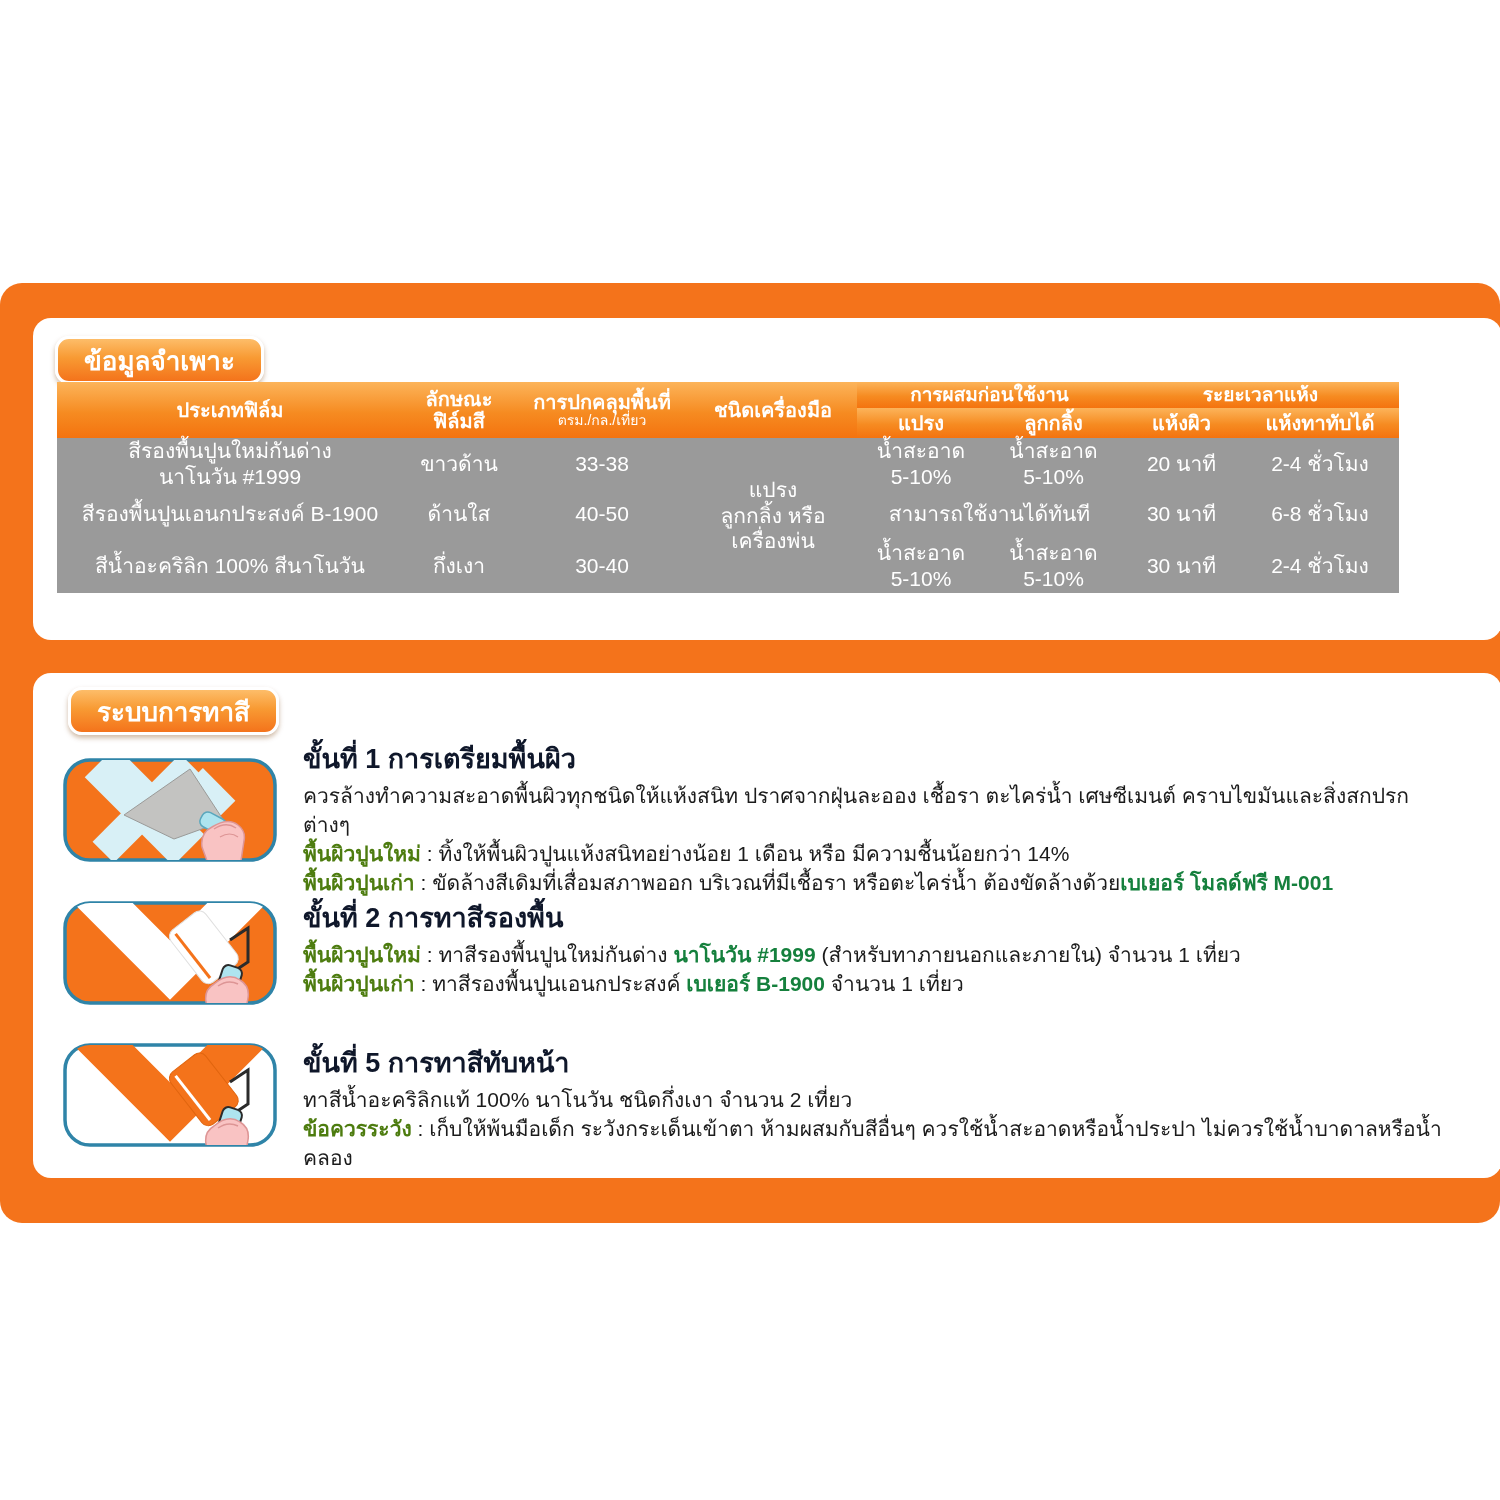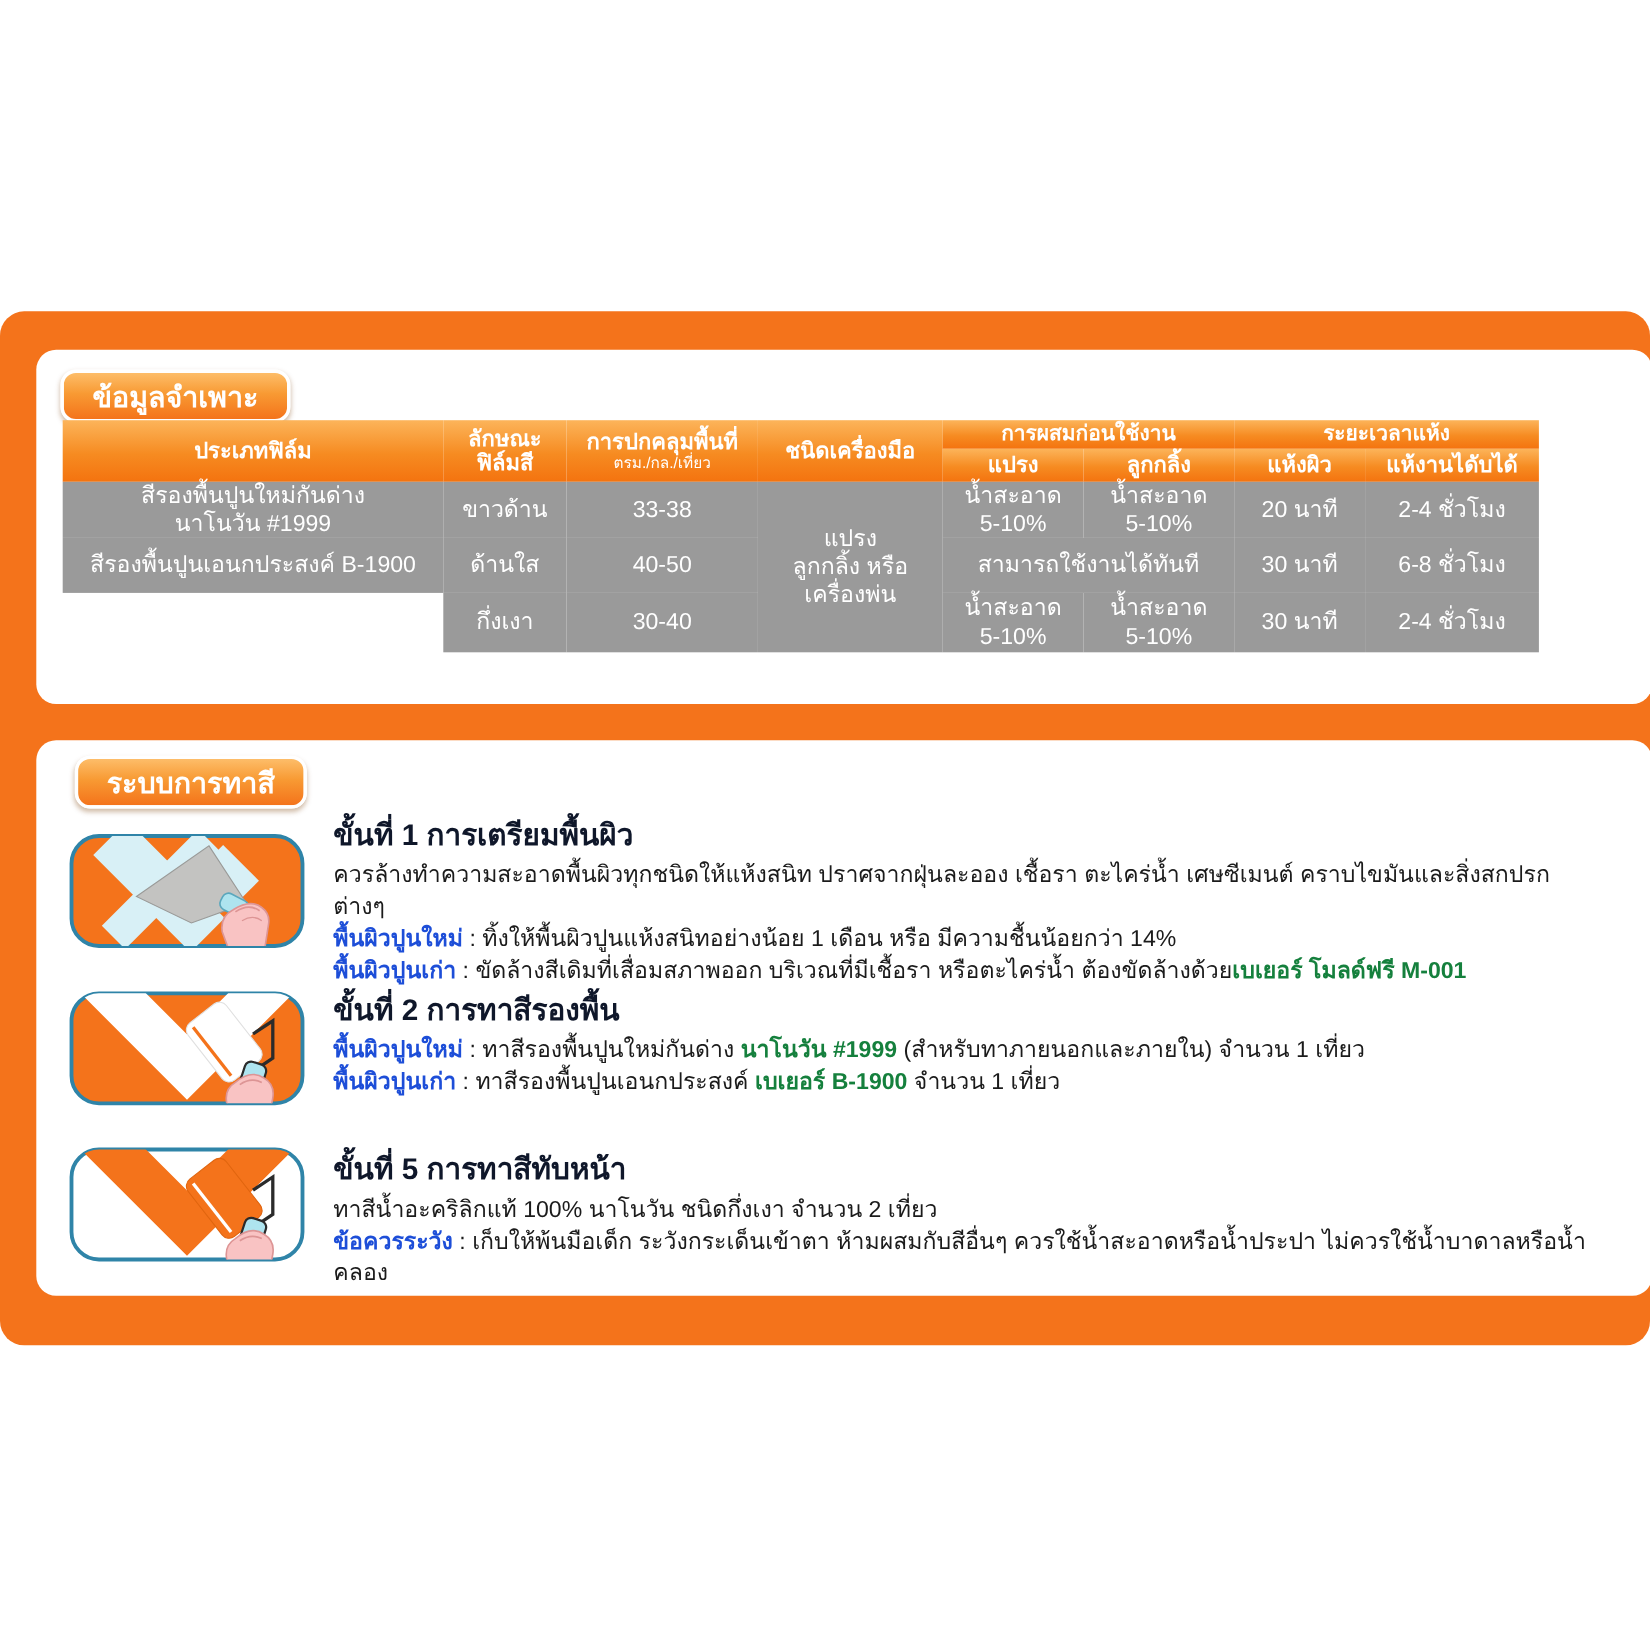--- a/index.html
+++ b/index.html
@@ -52,21 +52,21 @@
     background:#9a9a9a; color:#ffffff; font-size:21px; line-height:1.22;
     display:flex; flex-direction:column; align-items:center; justify-content:center;
     text-align:center; padding:2px 6px; box-sizing:border-box;
   }
 
   
   .step-icon { position:absolute; left:62px; width:216px; height:106px; }
   .step-text { position:absolute; left:303px; width:1150px; }
   .step-heading { color:#0f172a; font-weight:bold; font-size:27px; line-height:30px; margin:0 0 7px 0; }
   .step-line { font-size:21px; line-height:29px; color:#1b1b1b; margin:0; }
-  .lbl { font-weight:bold; color:#1d4ed8;text-align:center; }
+  .lbl { font-weight:bold; color:#4d7c0f;text-align:center; }
   .red { font-weight:bold; color:#15803d; }
 </style>
 </head>
 <body>
 
 <div class="orange-band"></div>
 
 <div class="panel panel-spec">
   <div class="badge badge-spec">
     <span>ข้อมูลจำเพาะ</span>
@@ -97,21 +97,21 @@
     <div class="th" style="grid-column:5;grid-row:2">
       <span>แปรง</span>
     </div>
     <div class="th" style="grid-column:6;grid-row:2">
       <span>ลูกกลิ้ง</span>
     </div>
     <div class="th" style="grid-column:7;grid-row:2">
       <span>แห้งผิว</span>
     </div>
     <div class="th" style="grid-column:8;grid-row:2">
-      <span>แห้งานไดับได้</span>
+      <span>แห้งทาทับได้</span>
     </div>
 
     <div class="td" style="grid-column:1;grid-row:3">
       <span>สีรองพื้นปูนใหม่กันด่าง</span>
       <span>นาโนวัน #1999</span>
     </div>
     <div class="td" style="grid-column:2;grid-row:3">ขาวด้าน</div>
     <div class="td" style="grid-column:3;grid-row:3">33-38</div>
     <div class="td" style="grid-column:4;grid-row:3/6">
       <span>แปรง</span>
@@ -129,20 +129,21 @@
     <div class="td" style="grid-column:7;grid-row:3">20 นาที</div>
     <div class="td" style="grid-column:8;grid-row:3">2-4 ชั่วโมง</div>
 
     <div class="td" style="grid-column:1;grid-row:4">สีรองพื้นปูนเอนกประสงค์ B-1900</div>
     <div class="td" style="grid-column:2;grid-row:4">ด้านใส</div>
     <div class="td" style="grid-column:3;grid-row:4">40-50</div>
     <div class="td" style="grid-column:5/7;grid-row:4">สามารถใช้งานได้ทันที</div>
     <div class="td" style="grid-column:7;grid-row:4">30 นาที</div>
     <div class="td" style="grid-column:8;grid-row:4">6-8 ชั่วโมง</div>
 
+    <div class="td" style="grid-column:1;grid-row:5">สีน้ำอะคริลิก 100% สีนาโนวัน</div>
     <div class="td" style="grid-column:2;grid-row:5">กึ่งเงา</div>
     <div class="td" style="grid-column:3;grid-row:5">30-40</div>
     <div class="td" style="grid-column:5;grid-row:5">
       <span>น้ำสะอาด</span>
       <span>5-10%</span>
     </div>
     <div class="td" style="grid-column:6;grid-row:5">
       <span>น้ำสะอาด</span>
       <span>5-10%</span>
     </div>

